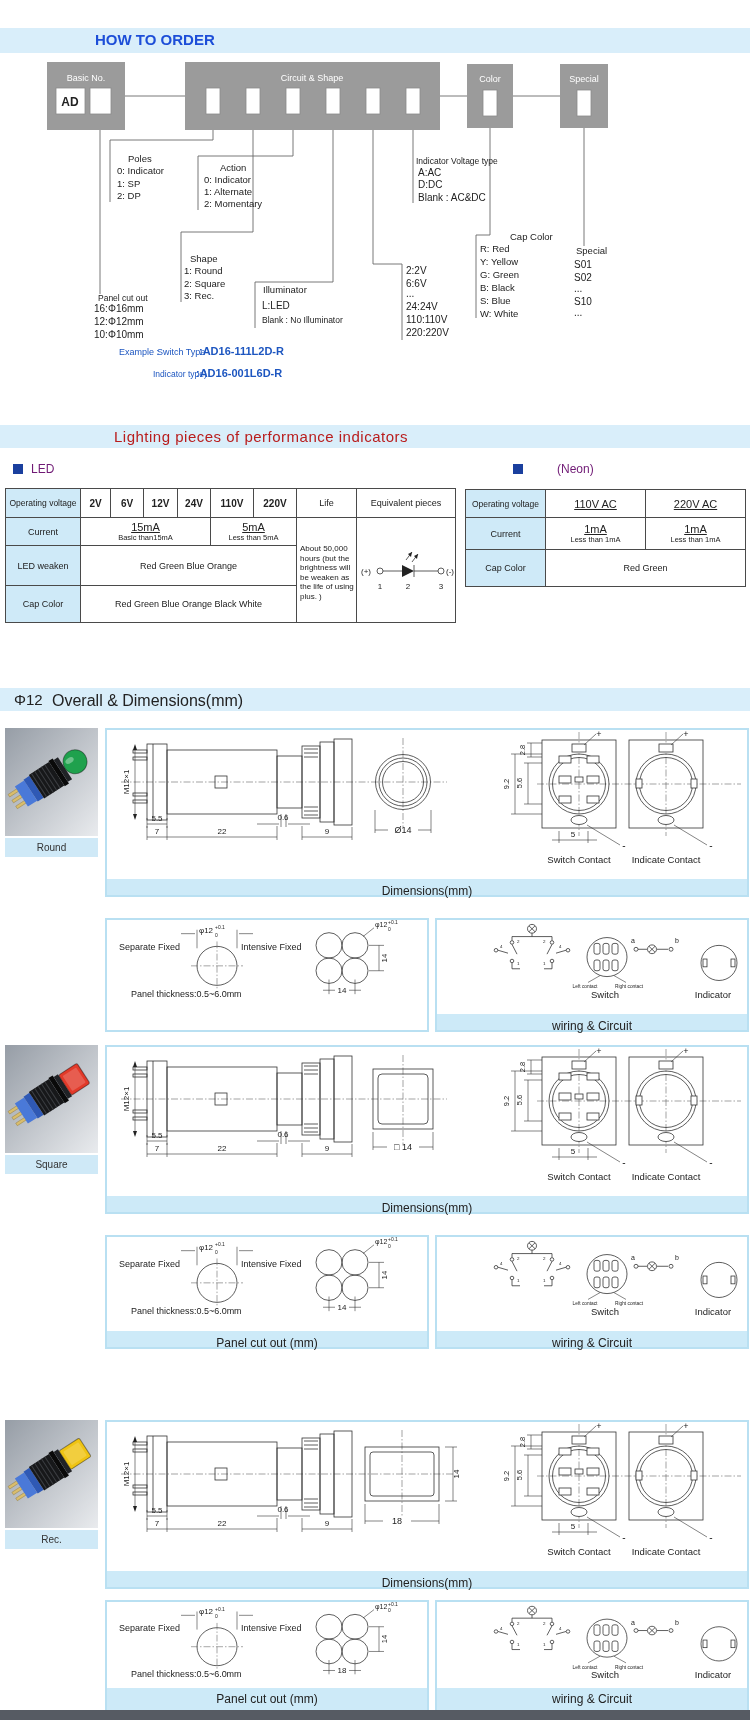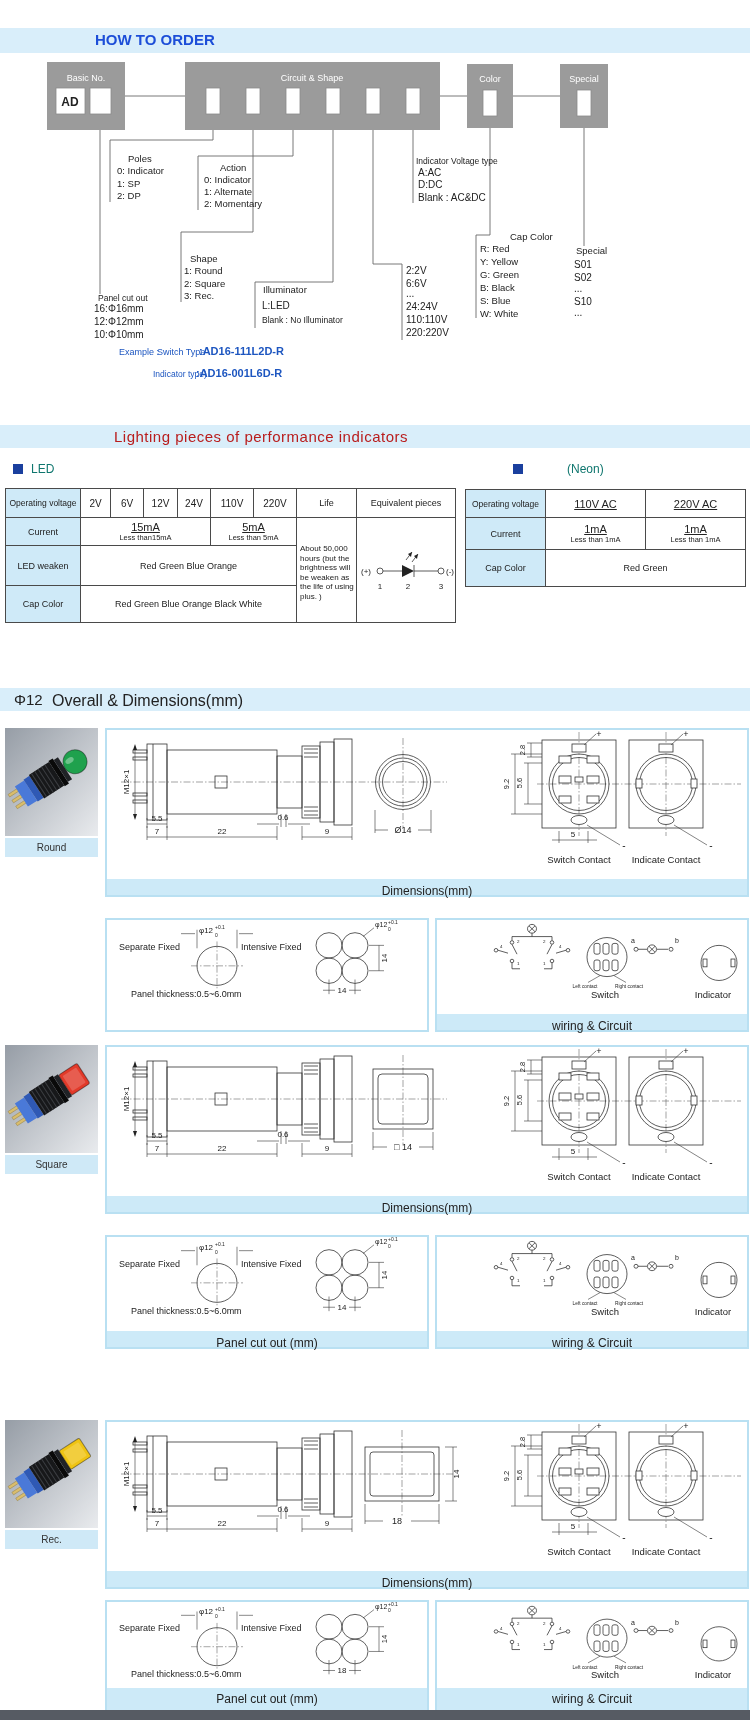--- a/index.html
+++ b/index.html
@@ -9,26 +9,26 @@
   .bar{position:absolute;left:0;width:750px;background:#d9eefa;}
   .how-bar{top:28px;height:25px;}
   .how-bar span{position:absolute;left:95px;top:3px;font-size:15px;font-weight:bold;color:#1d4ed8;text-align:right;}
   .light-bar{top:425px;height:23px;}
   .light-bar span{position:absolute;left:0;width:506px;text-align:center;top:3px;font-size:15px;color:#b91c1c;letter-spacing:.5px;margin-left:8px;}
   .dim-bar{top:688px;height:23px;}
   .dim-bar .phi{position:absolute;left:14px;top:3px;font-size:15px;}
   .dim-bar .ttl{position:absolute;left:52px;top:4px;font-size:16px;}
   .seclabel{position:absolute;left:5px;width:93px;height:19px;background:#cfe9f7;
             text-align:center;font-size:10px;line-height:19px;color:#333;}
-  .marker{position:absolute;display:flex;align-items:center;gap:8px;font-size:12px;color:#0f766e;}
+  .marker{position:absolute;display:flex;align-items:center;gap:8px;font-size:12px;color:#701a75;}
   .marker .sq{width:10px;height:10px;background:#1a3f9e;display:inline-block;}
   .t{position:absolute;border-collapse:collapse;table-layout:fixed;}
   .t td{border:1px solid #4a4a4a;text-align:center;vertical-align:middle;padding:0;font-size:9px;color:#222;}
   .t .hd{background:#cfeaf8;}
-  .t .vcell{font-size:10px;font-weight:normal;}
+  .t .vcell{font-size:10px;font-weight:bold;}
   .t .main{font-size:11px;text-decoration:underline;}
   .t .sub{font-size:7.5px;}
   .t .cval{font-size:9px;text-align:center;}
   .life-cell{vertical-align:top !important;text-align:left !important;padding:26px 2px 0 3px !important;font-size:8px !important;line-height:9.5px;}
   .panel{position:absolute;background:#fff;border:2px solid #b9e0f2;}
   .cap{position:absolute;left:0;right:0;bottom:0;height:16px;background:#cdeaf8;
        text-align:center;font-size:12px;color:#222;line-height:24px;}
   .panel svg{display:block;}
   .botbar{position:absolute;left:0;top:1710px;width:750px;height:10px;background:#565b63;}
   svg text{font-family:"Liberation Sans",sans-serif;fill:#222;}
@@ -147,21 +147,21 @@
   <div class="bar light-bar">
     <span>Lighting pieces of performance indicators</span>
   </div>
 
   <div class="marker" style="left:13px;top:462px">
     <span class="sq"></span>
     <span>LED</span>
   </div>
   <div class="marker" style="left:513px;top:462px">
     <span class="sq"></span>
-    <span style="margin-left:36px">(Neon)</span>
+    <span style="margin-left:26px">(Neon)</span>
   </div>
 
   <table class="t" style="left:5px;top:488px;width:450px">
     <colgroup>
       <col style="width:75px">
         <col style="width:30px">
         <col style="width:33px">
         <col style="width:34px">
       <col style="width:33px">
         <col style="width:43px">
@@ -178,21 +178,21 @@
       <td class="vcell">24V</td>
       <td class="vcell">110V</td>
       <td class="vcell">220V</td>
       <td>Life</td>
       <td>Equivalent pieces</td>
     </tr>
     <tr style="height:28px">
       <td class="hd">Current</td>
       <td colspan="4">
         <div class="main">15mA</div>
-        <div class="sub">Less than15mA</div>
+        <div class="sub">Basic than15mA</div>
       </td>
       <td colspan="2">
         <div class="main">5mA</div>
         <div class="sub">Less than 5mA</div>
       </td>
       <td rowspan="3" class="life-cell">About 50,000 hours (but the brightness will be weaken as the life of using plus. )</td>
       <td rowspan="3">
         <svg width="97" height="70" viewBox="0 0 97 70">
           <text class="t8" x="3" y="40">(+)</text>
           <circle class="ln" cx="22" cy="37" r="3"></circle>

